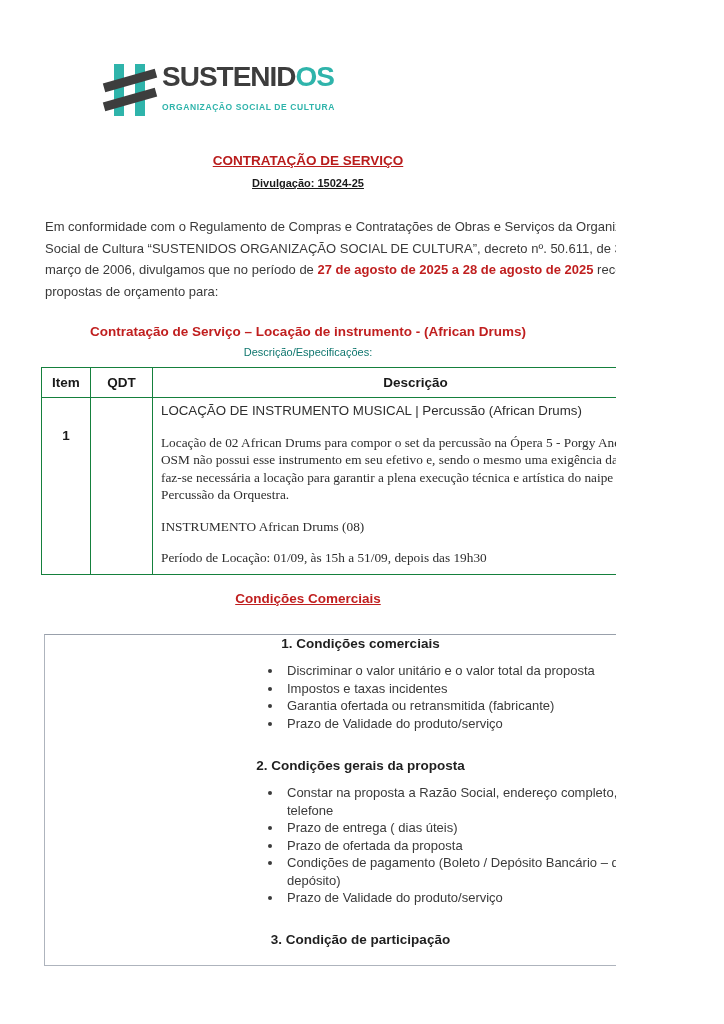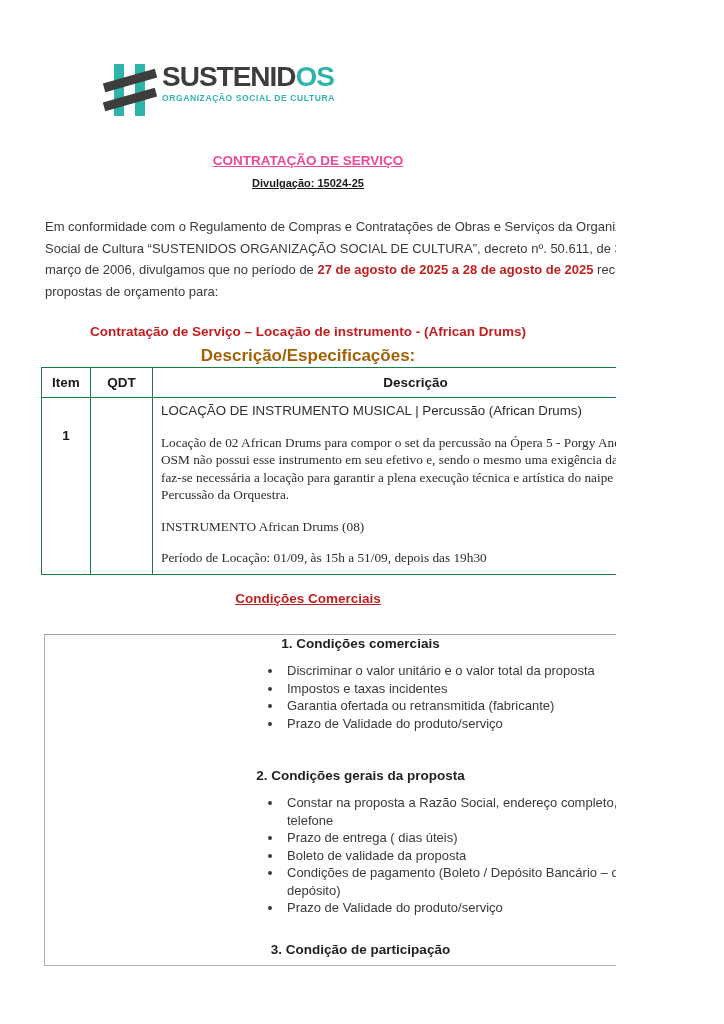--- a/index.html
+++ b/index.html
@@ -24,28 +24,28 @@
   .hash .v1{left:7px;}
   .hash .v2{left:28px;}
   .hash .d{position:absolute;left:-4px;width:54px;height:9px;background:#3d3d3d;transform:rotate(-16deg);}
   .hash .d1{top:12px;}
   .hash .d2{top:31px;}
   .logo-text .brand{
     font-size:28px;font-weight:bold;letter-spacing:-1px;color:#3d3d3d;line-height:30px;
   }
   .logo-text .brand .accent{color:var(--teal);}
   .logo-text .tagline{
-    font-size:8.5px;font-weight:bold;color:var(--teal);letter-spacing:0.6px;margin-top:1px;
+    font-size:8.5px;font-weight:bold;color:var(--teal);letter-spacing:0.6px;margin-top:10px;
   }
   
   .centerline{position:absolute;left:0;width:100%;text-align:center;}
-  .doc-title{top:153px;font-size:13.5px;font-weight:bold;color:#ec4899;text-decoration:underline;}
+  .doc-title{top:153px;font-size:13.5px;font-weight:bold;color:#b91c1c;text-decoration:underline;}
   .doc-subtitle{top:177px;font-size:11px;font-weight:bold;color:#1a1a1a;text-decoration:underline;}
   .svc-heading{top:324px;font-size:13.5px;font-weight:bold;color:var(--red);}
-  .spec-label{top:346px;font-size:17px;font-weight:bold;color:#a16207;}
+  .spec-label{top:346px;font-size:11px;font-weight:normal;color:#0f766e;}
   .cond-heading{top:591px;font-size:13.5px;font-weight:bold;color:var(--red);text-decoration:underline;}
   
   .intro{
     position:absolute;left:45px;top:216px;width:638px;
     font-size:13px;line-height:21.5px;color:var(--ink);
   }
   .intro .hl{color:var(--red);font-weight:bold;}
   
   table.spec{
     position:absolute;left:41px;top:367px;width:638px;
@@ -68,21 +68,21 @@
   }
   .box h3{
     font-size:13.5px;font-weight:bold;color:#1f1f1f;text-align:center;line-height:18px;
   }
   .box ul{
     margin:9px 0 0 218px;width:404px;padding-left:20px;
     font-size:13px;line-height:17.5px;color:var(--ink);
     list-style:disc outside;
   }
   .box ul li{padding-left:4px;}
-  .box h3.sec2{margin-top:35px;}
+  .box h3.sec2{margin-top:25px;}
   .box h3.sec3{margin-top:24px;}
 </style>
 </head>
 <body>
 
 <div class="page">
 
   <div class="logo">
     <div class="hash">
       <div class="v v1"></div>
@@ -139,21 +139,21 @@
       <li>Discriminar o valor unitário e o valor total da proposta</li>
       <li>Impostos e taxas incidentes</li>
       <li>Garantia ofertada ou retransmitida (fabricante)</li>
       <li>Prazo de Validade do produto/serviço</li>
     </ul>
 
     <h3 class="sec2">2. Condições gerais da proposta</h3>
     <ul>
       <li>Constar na proposta a Razão Social, endereço completo, CNPJ e telefone</li>
       <li>Prazo de entrega ( dias úteis)</li>
-      <li>Boleto de validade da proposta</li>
+      <li>Prazo de ofertada da proposta</li>
       <li>Condições de pagamento (Boleto / Depósito Bancário – dados p/ depósito)</li>
       <li>Prazo de Validade do produto/serviço</li>
     </ul>
 
     <h3 class="sec3">3. Condição de participação</h3>
   </div>
 
 </div>
 
 </body></html>

